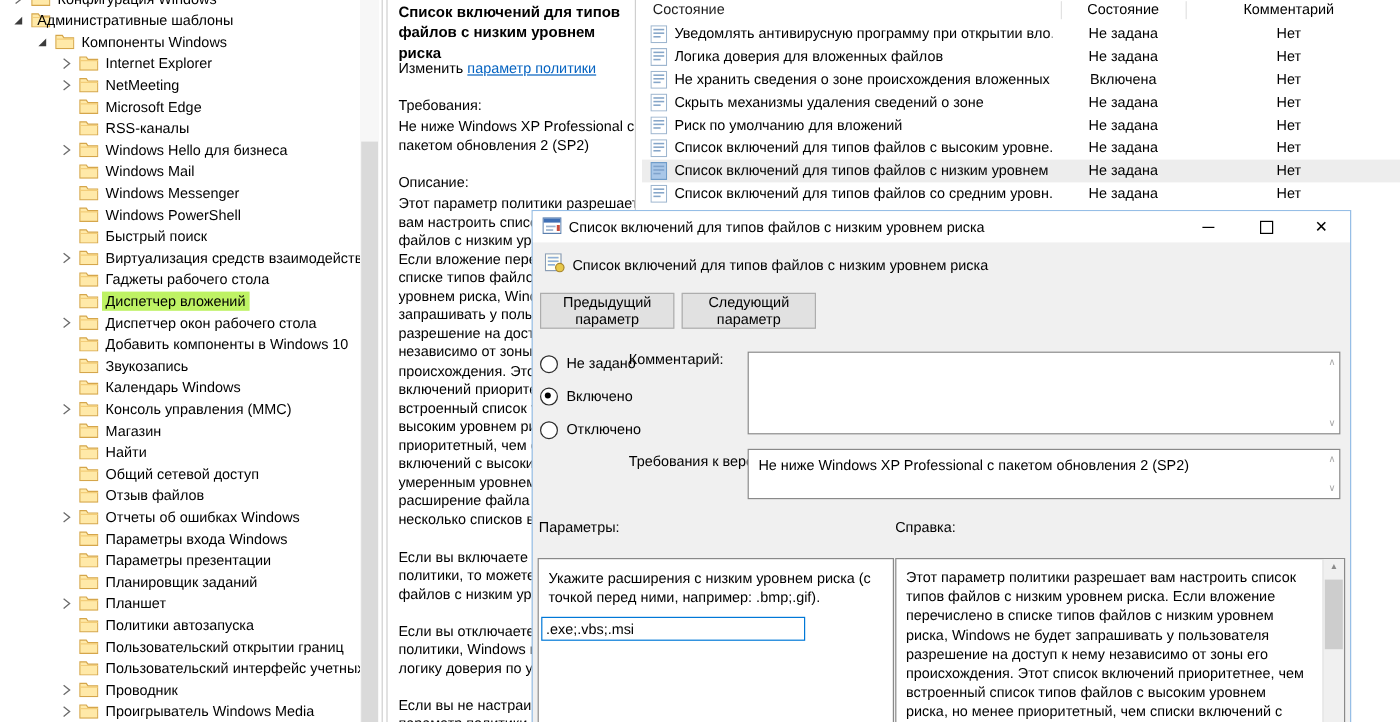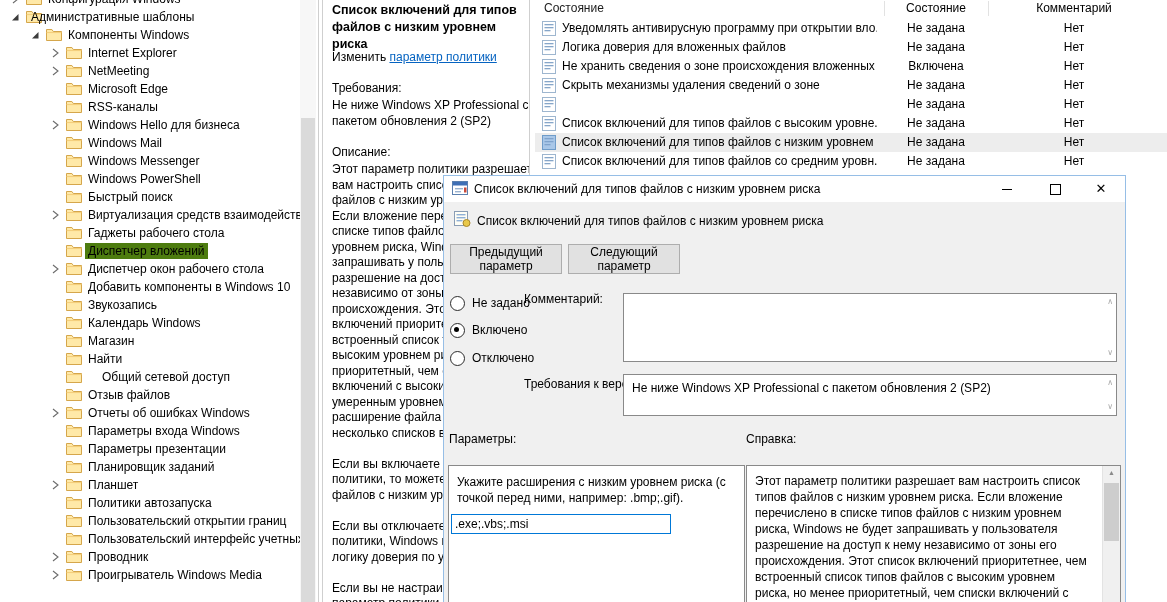--- a/index.html
+++ b/index.html
@@ -5,21 +5,21 @@
   html,body{margin:0;padding:0;background:#fff;}
   .stage{position:relative;width:1167px;height:602px;overflow:hidden;background:#ffffff;
          font-family:"Liberation Sans",sans-serif;font-size:12px;color:#000;}
 
   
   .tree{position:absolute;left:0;top:-10px;width:300px;height:632px;overflow:hidden;}
   .tree-row{height:18px;display:flex;align-items:center;position:relative;white-space:nowrap;}
   .tree-chevron{position:absolute;top:4px;width:10px;height:10px;line-height:10px;}
   .tree-folder{position:absolute;top:2px;}
   .tree-label{position:absolute;top:1px;padding:1px 3px;line-height:14px;}
-  .tree-label.sel{background:#4d7c0f;}
+  .tree-label.sel{background:#bef264;}
   .tree-scrollbar{position:absolute;left:300px;top:0;width:16px;height:602px;background:#f7f7f7;}
   .tree-thumb{position:absolute;left:1px;top:118px;width:14px;height:484px;background:#dadada;}
   .vline{position:absolute;top:0;width:1px;height:602px;background:#cfcfcf;}
 
   
   .details{position:absolute;left:325px;top:0;width:204px;height:602px;overflow:hidden;background:#fff;}
   .dp-title{position:absolute;left:7px;top:2px;width:196px;font-weight:bold;font-size:12.5px;
             line-height:17px;white-space:pre-line;}
   .dp-edit{position:absolute;left:7px;top:50px;white-space:nowrap;}
   .dp-link{color:#0563c1;text-decoration:underline;cursor:pointer;}
@@ -238,39 +238,49 @@
         <span class="tree-label" style="left: 85px;">Звукозапись</span>
       </div>
       <div class="tree-row">
         <span class="tree-folder" style="left: 66px;"><svg width="16" height="13" viewBox="0 0 16 13">
             <path d="M0.5 1.5 h5.4 l1.4 2 H15.5 v9 H0.5 Z" fill="#ffe9a8" stroke="#d5a64b"></path>
             <path d="M0.5 4.6 H15.5" stroke="#f3cd79"></path>
           </svg></span>
         <span class="tree-label" style="left: 85px;">Календарь Windows</span>
       </div>
       <div class="tree-row">
+        <span class="tree-chevron" style="left: 50px;"><svg width="10" height="10" viewBox="0 0 10 10">
+            <path d="M3 1 L8 5 L3 9" fill="none" stroke="#6b6b6b" stroke-width="1.1"></path>
+          </svg></span>
+        <span class="tree-folder" style="left: 66px;"><svg width="16" height="13" viewBox="0 0 16 13">
+            <path d="M0.5 1.5 h5.4 l1.4 2 H15.5 v9 H0.5 Z" fill="#ffe9a8" stroke="#d5a64b"></path>
+            <path d="M0.5 4.6 H15.5" stroke="#f3cd79"></path>
+          </svg></span>
+        <span class="tree-label" style="left: 85px;">Консоль управления (MMC)</span>
+      </div>
+      <div class="tree-row">
         <span class="tree-folder" style="left: 66px;"><svg width="16" height="13" viewBox="0 0 16 13">
             <path d="M0.5 1.5 h5.4 l1.4 2 H15.5 v9 H0.5 Z" fill="#ffe9a8" stroke="#d5a64b"></path>
             <path d="M0.5 4.6 H15.5" stroke="#f3cd79"></path>
           </svg></span>
         <span class="tree-label" style="left: 85px;">Магазин</span>
       </div>
       <div class="tree-row">
         <span class="tree-folder" style="left: 66px;"><svg width="16" height="13" viewBox="0 0 16 13">
             <path d="M0.5 1.5 h5.4 l1.4 2 H15.5 v9 H0.5 Z" fill="#ffe9a8" stroke="#d5a64b"></path>
             <path d="M0.5 4.6 H15.5" stroke="#f3cd79"></path>
           </svg></span>
         <span class="tree-label" style="left: 85px;">Найти</span>
       </div>
       <div class="tree-row">
         <span class="tree-folder" style="left: 66px;"><svg width="16" height="13" viewBox="0 0 16 13">
             <path d="M0.5 1.5 h5.4 l1.4 2 H15.5 v9 H0.5 Z" fill="#ffe9a8" stroke="#d5a64b"></path>
             <path d="M0.5 4.6 H15.5" stroke="#f3cd79"></path>
           </svg></span>
-        <span class="tree-label" style="left: 99px;">Общий сетевой доступ</span>
+        <span class="tree-label" style="left: 85px;">Общий сетевой доступ</span>
       </div>
       <div class="tree-row">
         <span class="tree-folder" style="left: 66px;"><svg width="16" height="13" viewBox="0 0 16 13">
             <path d="M0.5 1.5 h5.4 l1.4 2 H15.5 v9 H0.5 Z" fill="#ffe9a8" stroke="#d5a64b"></path>
             <path d="M0.5 4.6 H15.5" stroke="#f3cd79"></path>
           </svg></span>
         <span class="tree-label" style="left: 85px;">Отзыв файлов</span>
       </div>
       <div class="tree-row">
         <span class="tree-chevron" style="left: 50px;"><svg width="10" height="10" viewBox="0 0 10 10">
@@ -455,20 +465,21 @@
           <span class="pr-state">Не задана</span>
           <span class="pr-comment">Нет</span>
         </div>
         <div class="policy-row">
           <span class="pr-icon"><svg width="14" height="15" viewBox="0 0 14 15">
               <rect x="0.5" y="0.5" width="13" height="14" fill="#fff" stroke="#9eb6cf"></rect>
               <rect x="2.5" y="3" width="9" height="1.3" fill="#86a6c9"></rect>
               <rect x="2.5" y="6" width="9" height="1.3" fill="#86a6c9"></rect>
               <rect x="2.5" y="9" width="6" height="1.3" fill="#86a6c9"></rect>
             </svg></span>
+          <span class="pr-name">Риск по умолчанию для вложений</span>
           <span class="pr-state">Не задана</span>
           <span class="pr-comment">Нет</span>
         </div>
         <div class="policy-row">
           <span class="pr-icon"><svg width="14" height="15" viewBox="0 0 14 15">
               <rect x="0.5" y="0.5" width="13" height="14" fill="#fff" stroke="#9eb6cf"></rect>
               <rect x="2.5" y="3" width="9" height="1.3" fill="#86a6c9"></rect>
               <rect x="2.5" y="6" width="9" height="1.3" fill="#86a6c9"></rect>
               <rect x="2.5" y="9" width="6" height="1.3" fill="#86a6c9"></rect>
             </svg></span>

